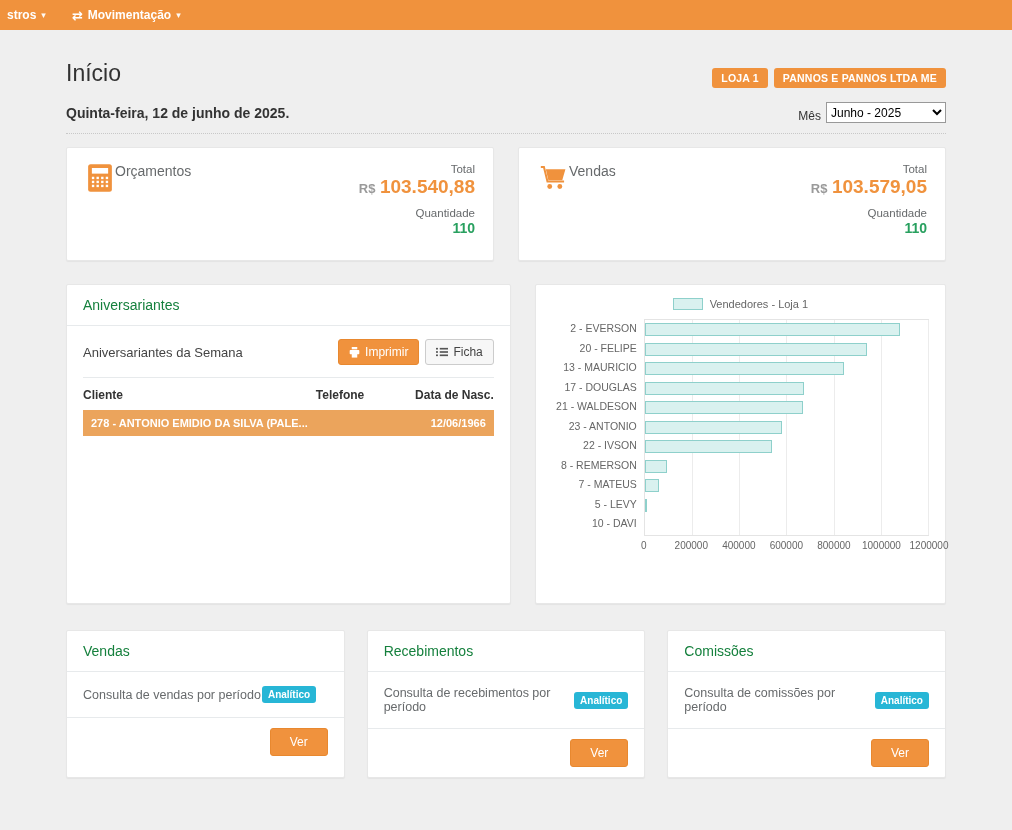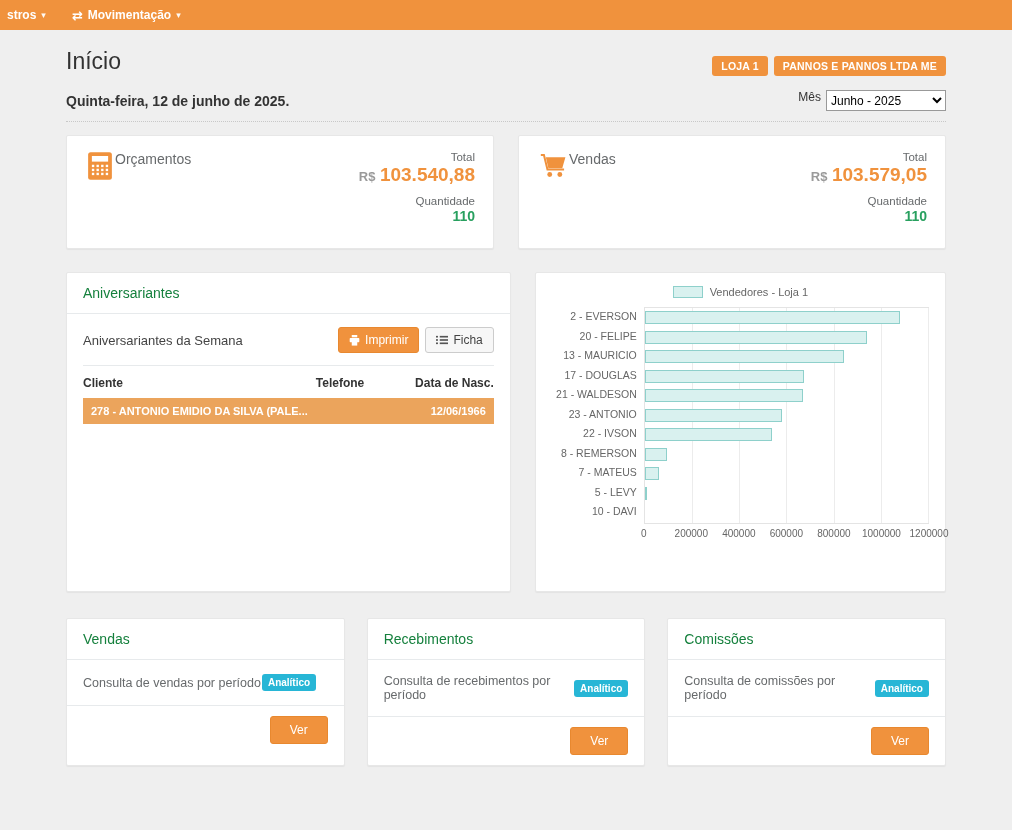--- a/index.html
+++ b/index.html
@@ -15,34 +15,34 @@
     overflow: hidden; color: #fff;
   }
   .nav-item {
     display: flex; align-items: center; gap: 5px; padding: 0 13px;
     font-size: 12px; font-weight: 600; cursor: pointer; white-space: nowrap;
   }
   .nav-item:first-child { margin-left: -6px; }
   .nav-ic { font-size: 13px; }
   .caret { font-size: 9px; opacity: .95; }
   
-  .container { width: 880px; margin: 0 auto; padding-top: 18px; }
+  .container { width: 880px; margin: 12px auto; padding-top: 18px; }
   .page-header { display: flex; justify-content: space-between; align-items: flex-start; }
   h1 { font-size: 23px; font-weight: 500; color: #323232; }
   .badges { display: flex; gap: 6px; margin-top: 8px; }
   .badge-orange {
     background: #f0923d; color: #fff; font-size: 10.5px; font-weight: bold;
     padding: 4px 9px; border-radius: 3px; letter-spacing: .2px; cursor: pointer;
   }
   .date-row {
     display: flex; justify-content: space-between; align-items: center;
     margin-top: 14px; padding-bottom: 10px; border-bottom: 1px dotted #c8c8c8;
   }
   .date-text { font-size: 14px; font-weight: 600; color: #333; }
-  .month-picker { display: flex; align-items: flex-start; gap: 5px; font-size: 12px; }
+  .month-picker { display: flex; align-items: flex-end; gap: 5px; font-size: 12px; }
   .month-picker select {
     width: 120px; height: 21px; font-size: 12px; border: 1px solid #999;
     background: #fff; font-family: inherit;
   }
   
   .card {
     background: #fff; border: 1px solid #e7e7e7; border-radius: 2px;
     box-shadow: 0 1px 1px rgba(0,0,0,.05);
   }
   .panel-heading {

